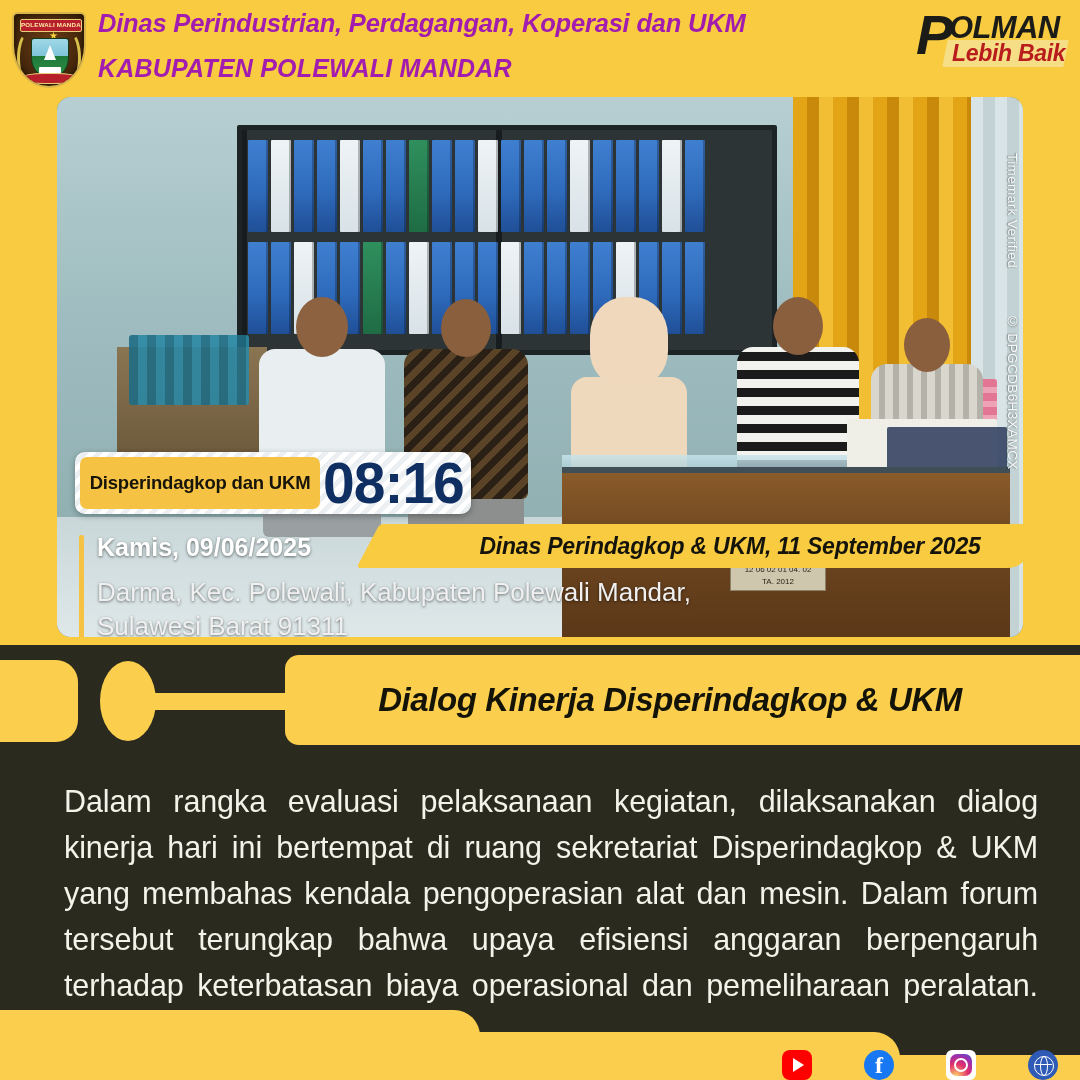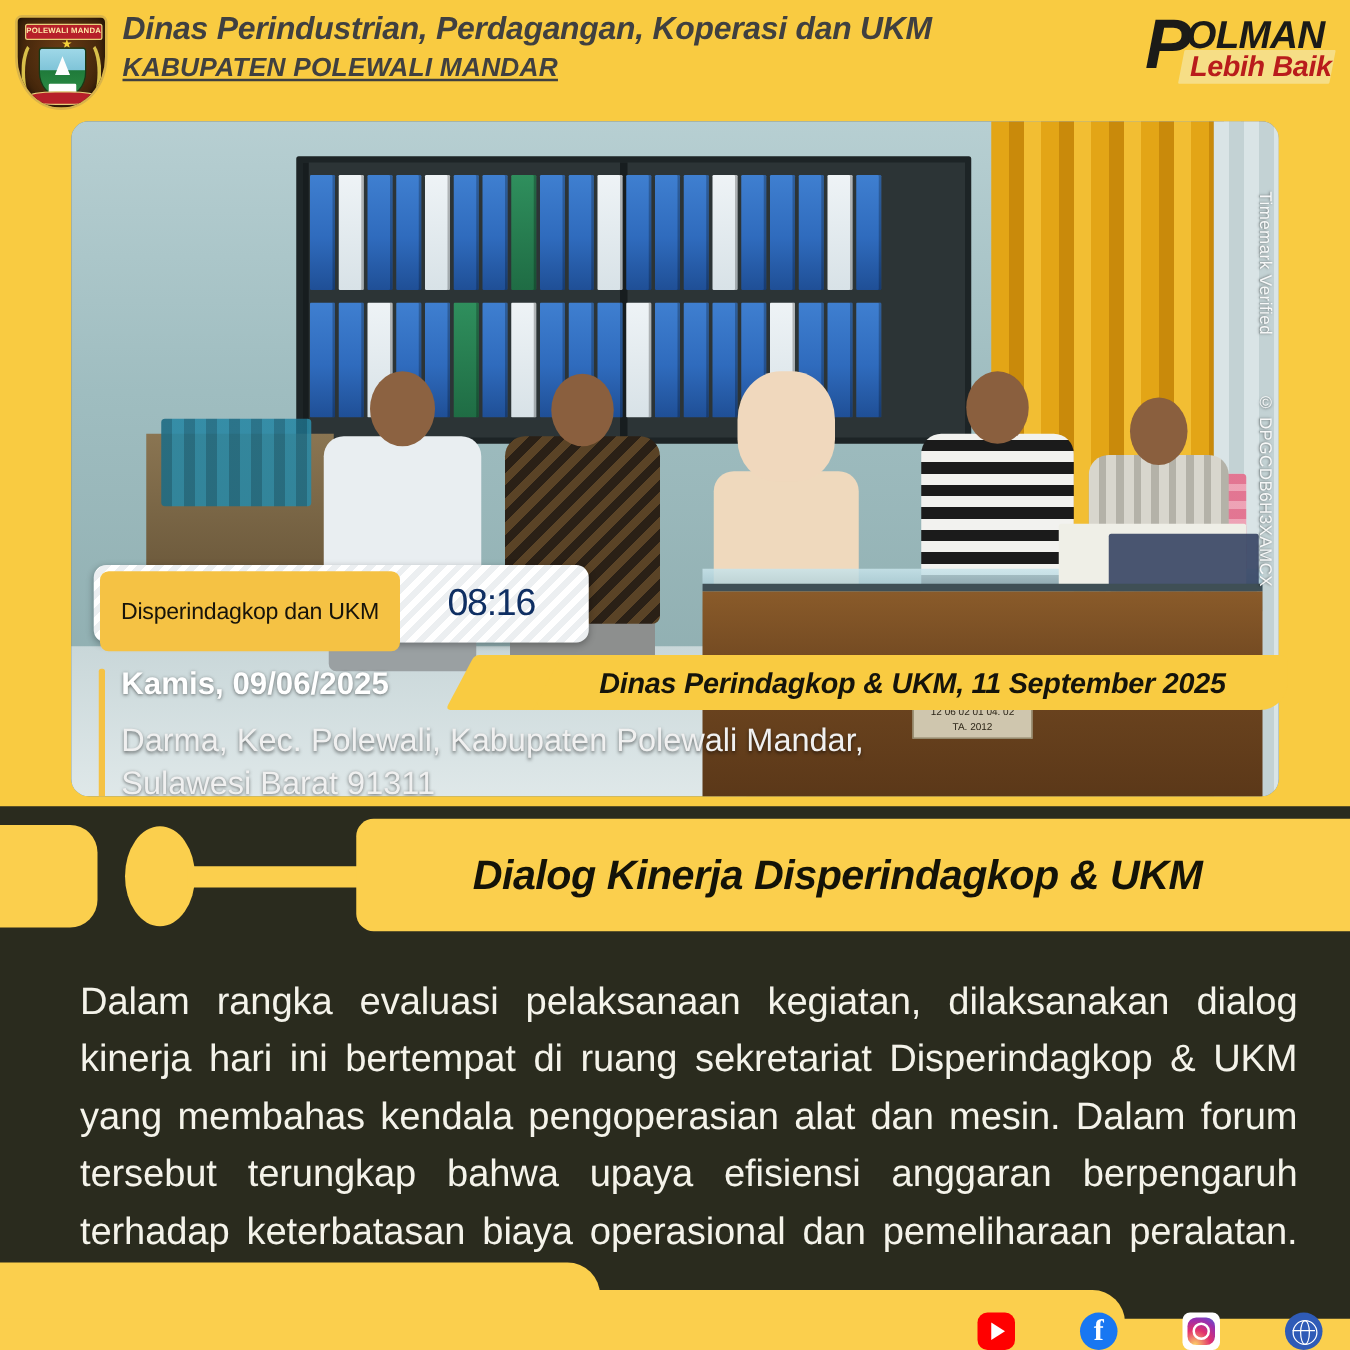--- a/index.html
+++ b/index.html
@@ -52,28 +52,28 @@
   }
   .crest .book{
     position:absolute;left:7px;bottom:3px;width:22px;height:7px;background:#fff;
     border-radius:1px;box-shadow:0 -1px 0 #cfcfcf inset;
   }
   .crest .base{
     position:absolute;left:8px;bottom:2px;width:54px;height:9px;background:#b7202a;
     border-radius:40%;border:1px solid #e7cf7a;
   }
 
-  .htext{position:absolute;left:98px;top:8px;width:780px;color:#404040;}
+  .htext{position:absolute;left:98px;top:8px;width:780px;color:#a21caf;}
   .htext .l1{
     font-size:25.5px;font-weight:bold;font-style:italic;line-height:31px;
     letter-spacing:-.2px;white-space:nowrap;
   }
   .htext .l2{
-    font-size:21px;font-weight:bold;font-style:italic;line-height:27px;
-    letter-spacing:.2px;white-space:nowrap;margin-top:2px;text-decoration:underline;
+    font-size:25px;font-weight:bold;font-style:italic;line-height:27px;
+    letter-spacing:.2px;white-space:nowrap;margin-top:16px;
   }
 
   .polman{position:absolute;right:14px;top:8px;width:150px;height:62px;}
   .polman .bigP{
     position:absolute;left:0;top:-1px;font-size:56px;line-height:56px;font-weight:bold;
     font-style:italic;color:#1b1b18;font-family:"Liberation Sans",sans-serif;
   }
   .polman .olman{
     position:absolute;left:33px;top:4px;font-size:31px;line-height:31px;font-weight:bold;
     font-style:italic;color:#1b1b18;letter-spacing:-.6px;
@@ -166,27 +166,27 @@
   .p5 .body{top:52px;width:112px;height:126px;background:repeating-linear-gradient(90deg,#d8d6cd 0 8px,#b4b2a8 8px 14px);}
 
   
   .tswrap{
     position:absolute;left:18px;top:355px;width:396px;height:62px;
     background:repeating-linear-gradient(135deg,#ffffff 0 5px,#eceff1 5px 10px);
     border-radius:10px;padding:5px;box-sizing:border-box;
     box-shadow:0 2px 6px rgba(0,0,0,.3);
   }
   .tswrap .name{
-    position:absolute;left:5px;top:5px;width:240px;height:64px;background:#F5C244;
-    border-radius:7px;color:#17140a;font-weight:normal;font-size:18.5px;
+    position:absolute;left:5px;top:5px;width:240px;height:52px;background:#F5C244;
+    border-radius:7px;color:#17140a;font-weight:bold;font-size:18.5px;
     display:flex;align-items:center;justify-content:center;letter-spacing:-.2px;
   }
   .tswrap .clock{
     position:absolute;right:8px;top:2px;width:140px;height:58px;color:#0f2f63;
-    font-weight:normal;font-size:30px;line-height:58px;text-align:center;letter-spacing:-1px;
+    font-weight:bold;font-size:57px;line-height:58px;text-align:center;letter-spacing:-1px;
   }
   .ts-bar{position:absolute;left:22px;top:438px;width:5px;height:110px;background:#F5C244;border-radius:2px;}
   .ts-date{
     position:absolute;left:40px;top:436px;color:#ffffff;font-weight:bold;font-size:25px;
     text-shadow:0 1px 3px rgba(0,0,0,.55);white-space:nowrap;
   }
   .ts-addr{
     position:absolute;left:40px;top:478px;width:600px;color:#f0f0f0;font-size:26px;line-height:34px;
     text-shadow:0 1px 3px rgba(0,0,0,.55);
   }

